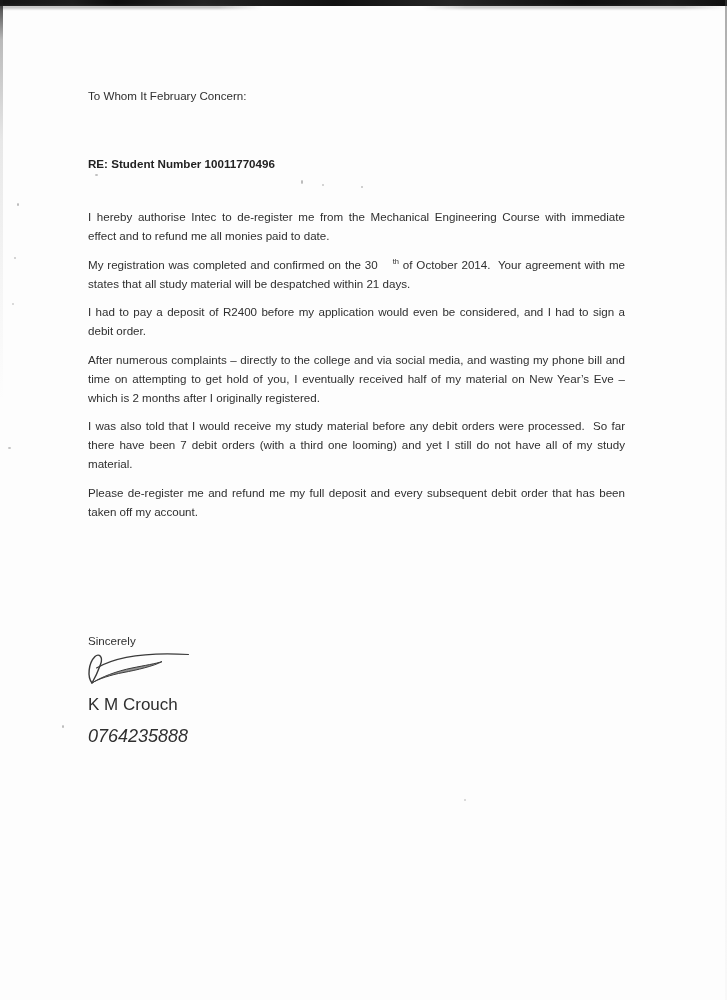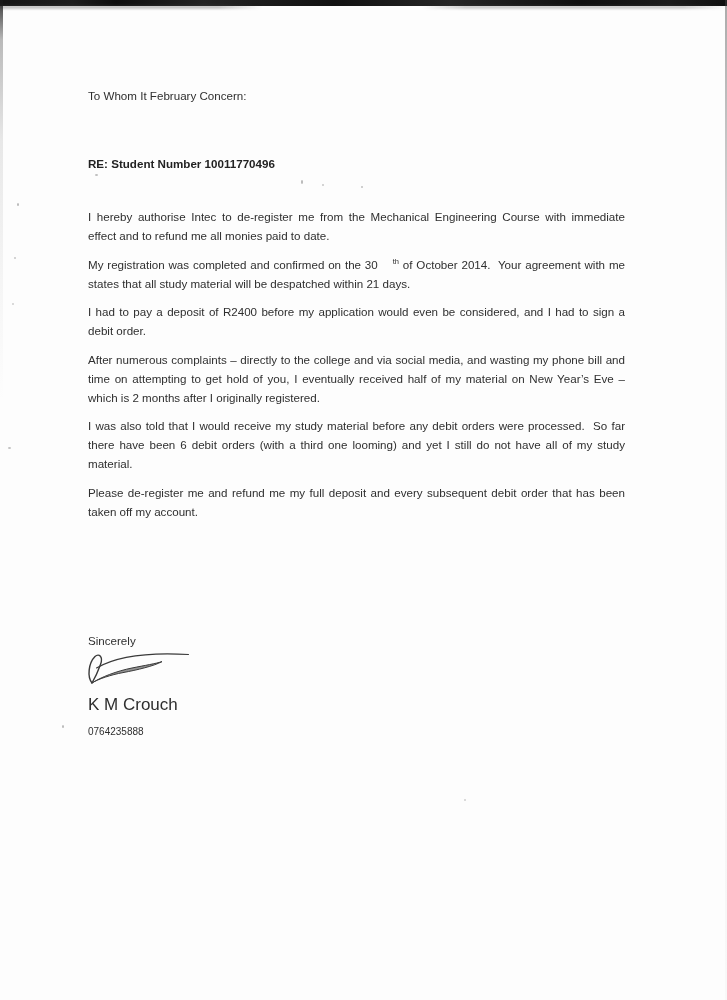--- a/index.html
+++ b/index.html
@@ -53,21 +53,21 @@
   .subject    { position:absolute; left:88px; top:149px; font-size:11.6px; font-weight:700; color:#222;margin-top:8px; }
   .letter-body { position:absolute; left:88px; top:207px; width:537px; }
   .letter-body p {
     font-size:11.6px; line-height:19px; text-align:justify;
     white-space:pre-wrap; margin:0 0 9.5px 0;
   }
   .letter-body sup { font-size:7.5px; line-height:0;padding-left:15px; }
   .closing { position:absolute; left:88px; top:634px; font-size:11.6px; }
   .signature { position:absolute; left:86px; top:649px; }
   .signer  { position:absolute; left:88px; top:695px; font-size:17px; }
-  .phone   { position:absolute; left:88px; top:726px; font-size:10px; }
+  .phone   { position:absolute; left:88px; top:726px; font-size:18px;font-style:italic; }
 </style>
 </head>
 <body>
 
 <div class="page">
 
   <div class="scan-top"></div>
   <div class="scan-left"></div>
   <div class="scan-right"></div>
   <div class="speck s1"></div>
@@ -82,21 +82,21 @@
   <div class="speck s10"></div>
 
   <p class="salutation">To Whom It February Concern:</p>
   <p class="subject">RE:  Student Number 10011770496</p>
 
   <div class="letter-body">
     <p>I hereby authorise Intec to de-register me from the Mechanical Engineering Course with immediate effect and to refund me all monies paid to date.</p>
     <p><span>My registration was completed and confirmed on the 30</span><sup>th</sup><span> of October 2014.  Your agreement with me states that all study material will be despatched within 21 days.</span></p>
     <p>I had to pay a deposit of R2400 before my application would even be considered, and I had to sign a debit order.</p>
     <p>After numerous complaints – directly to the college and via social media, and wasting my phone bill and time on attempting to get hold of you, I eventually received half of my material on New Year’s Eve – which is 2 months after I originally registered.</p>
-    <p>I was also told that I would receive my study material before any debit orders were processed.  So far there have been 6 debit orders (with a third one looming) and yet I still do not have all of my study material.</p>
+    <p>I was also told that I would receive my study material before any debit orders were processed.  So far there have been 7 debit orders (with a third one looming) and yet I still do not have all of my study material.</p>
     <p>Please de-register me and refund me my full deposit and every subsequent debit order that has been taken off my account.</p>
   </div>
 
   <p class="closing">Sincerely</p>
 
   <svg class="signature" width="105" height="38" viewBox="0 0 105 38" aria-hidden="true">
     <g fill="none" stroke="#3a3a3a" stroke-width="1.4" stroke-linecap="round" stroke-linejoin="round">
       <path d="M 6 34 C 1 28 2.5 14 9 7.5 C 13 4 17.5 7.5 14.5 15.5 C 12.5 21 9.5 28 6 34"></path>
       <path d="M 6 34 C 15 28 31 22 46 19 C 59 16.4 70 14.6 76 12.6 C 68 17 51 21 37 23.6 C 25 25.8 12 30 6 34 Z" fill="rgba(58,58,58,.55)" stroke-width="1"></path>
       <path d="M 10.5 19 C 30 7.5 60 3 102.5 5.5" stroke-width="1.1"></path>

